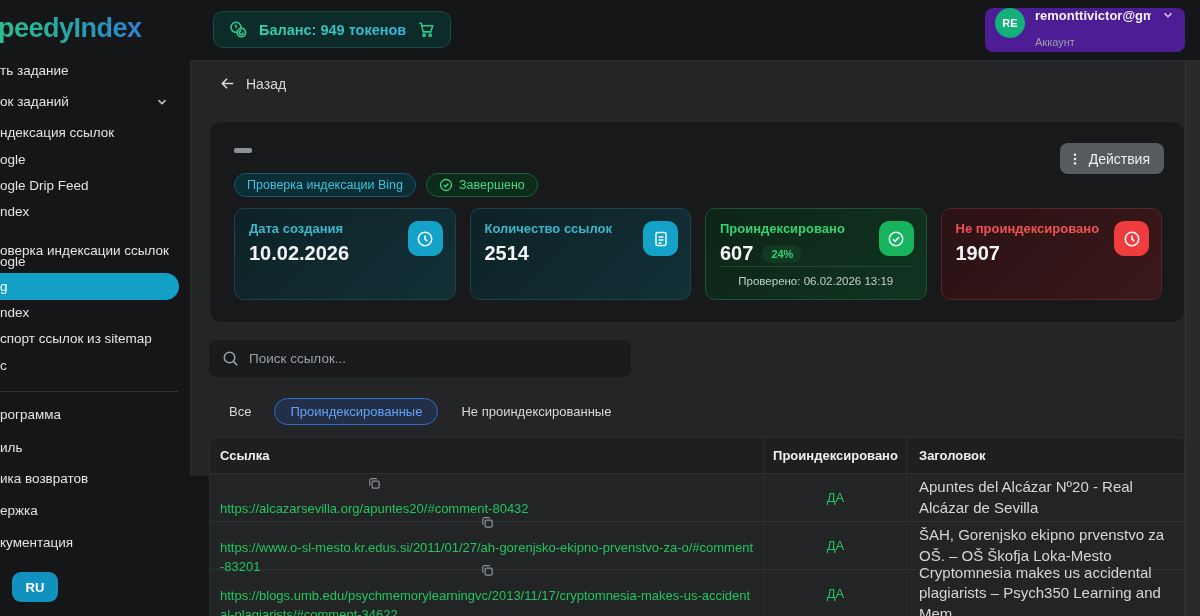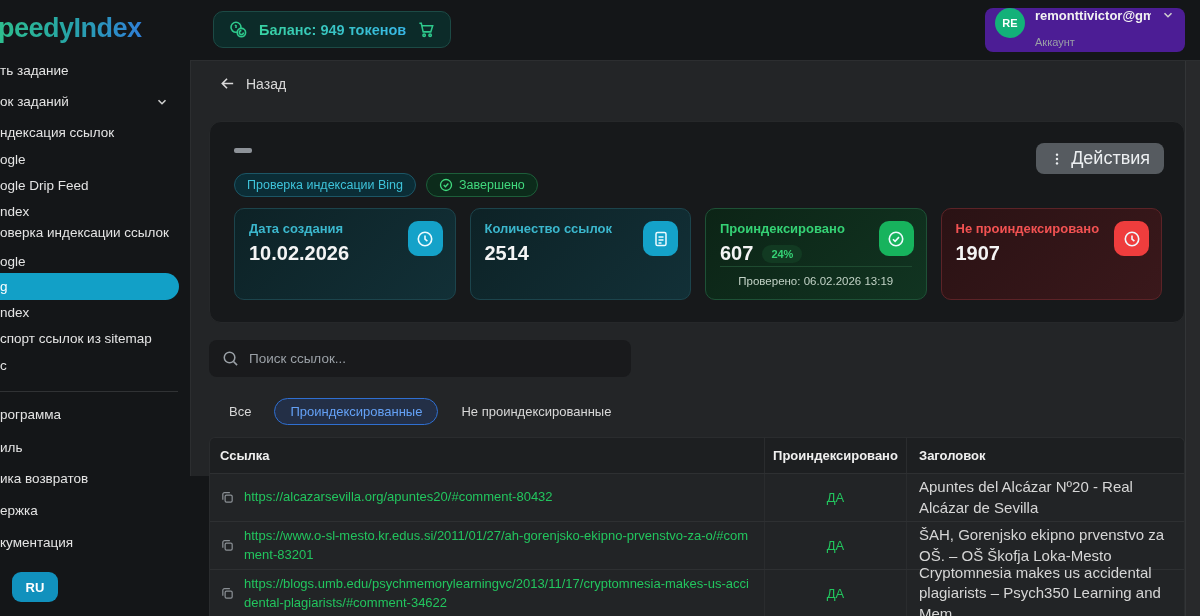--- a/index.html
+++ b/index.html
@@ -42,22 +42,22 @@
           border-left:1px solid #2c2e30; border-top:1px solid #2c2e30; }
   .scroll-strip { position:absolute; right:0; top:0; width:15px; height:556px; background:#28292b; border-left:1px solid #333537; }
 
   .back-btn { position:absolute; left:28px; top:14px; display:flex; align-items:center; gap:10px; color:#d9d9d9; font-size:14px; cursor:pointer; }
   .back-btn svg { color:#d9d9d9; }
 
   
   .task-card { position:absolute; left:18px; top:60px; width:976px; height:202px; background:#17191b;
                border:1px solid #26282a; border-radius:12px; }
   .dash { position:absolute; left:24px; top:26px; width:18px; height:5px; border-radius:2px; background:#8d9298; }
-  .actions-btn { position:absolute; right:20px; top:21px; height:31px; padding:0 14px 0 14px; background:#565b60;
-                 border:none; border-radius:8px; color:#eceff1; font-size:18px; font-family:inherit;
+  .actions-btn { position:absolute; right:20px; top:21px; height:31px; padding:0 14px 0 8px; background:#565b60;
+                 border:none; border-radius:8px; color:#eceff1; font-size:14px; font-family:inherit;
                  display:flex; align-items:center; gap:7px; cursor:pointer;margin-left:12px; }
   .badges { position:absolute; left:24px; top:51px; display:flex; gap:10px; }
   .badge { height:24px; display:flex; align-items:center; gap:6px; padding:0 12px; border-radius:13px; font-size:12.5px; }
   .badge-type { color:#3ec3da; background:#0b2d36; border:1px solid #1c5666; }
   .badge-status { color:#41d97e; background:#0c2b1b; border:1px solid #1d5e3a; }
 
   .stats { position:absolute; left:24px; top:86px; width:928px; display:flex; gap:14px; }
   .stat { flex:1; height:92px; border-radius:10px; position:relative; padding:12px 14px; }
   .stat-teal  { background:linear-gradient(135deg,#0d2226,#123037); border:1px solid #1c444c; }
   .stat-green { background:linear-gradient(135deg,#0c2416,#113421); border:1px solid #1e5136; }
@@ -93,21 +93,21 @@
   
   .table { position:absolute; left:18px; top:376px; width:976px; height:180px; background:#1d1f21; overflow:hidden;
            border:1px solid #2a2c2e; border-bottom:none; border-radius:6px 6px 0 0; }
   .trow { display:flex; }
   .thead { height:36px; border-bottom:1px solid #2e3032; }
   .tbody-row { height:48px; background:#222426; border-bottom:1px solid #2e3032; }
   .col-link  { width:555px; padding:0 10px; display:flex; align-items:center; border-right:1px solid #2a2c2e; }
   .col-ix    { width:142px; display:flex; align-items:center; justify-content:center; border-right:1px solid #2a2c2e; }
   .col-title { width:277px; padding:0 12px; display:flex; align-items:center; }
   .th { font-size:13px; font-weight:700; color:#f0f0f0; }
-  .url-cell { display:flex; align-items:center; gap:9px; min-width:0; }
+  .url-cell { display:flex; align-items:center; gap:9px; min-width:0;flex-direction:column; }
   .copy-icon { color:#8a8f94; flex-shrink:0; display:flex; cursor:pointer; }
   .url { color:#22c55e; font-size:13px; line-height:1.45; word-break:break-all; cursor:pointer; }
   .ix-val { color:#22c55e; font-size:13px; }
   .title-val { color:#d6d6d6; font-size:15px; line-height:1.35; }
 </style>
 </head>
 <body>
 
 <div class="topbar">
   <div class="logo">peedyIndex</div>
@@ -152,21 +152,21 @@
     <span class="chev">
       <svg width="14" height="14" viewBox="0 0 16 16" fill="none" stroke="currentColor" stroke-width="1.8">
           <path d="M4 6l4 4 4-4"></path>
         </svg>
     </span>
   </div>
   <div class="side-item" style="top:64px"><span>ндексация ссылок</span></div>
   <div class="side-item" style="top:91px"><span>ogle</span></div>
   <div class="side-item" style="top:117px"><span>ogle Drip Feed</span></div>
   <div class="side-item" style="top:143px"><span>ndex</span></div>
-  <div class="side-item" style="top:164px"><span>оверка индексации ссылок</span></div>
+  <div class="side-item" style="top:182px"><span>оверка индексации ссылок</span></div>
   <div class="side-item" style="top:193px"><span>ogle</span></div>
   <div class="side-pill" style="top:213px"><span>g</span></div>
   <div class="side-item" style="top:244px"><span>ndex</span></div>
   <div class="side-item" style="top:270px"><span>спорт ссылок из sitemap</span></div>
   <div class="side-item" style="top:297px"><span>c</span></div>
 
   <div class="side-divider" style="top:331px"></div>
 
   <div class="side-item" style="top:346px"><span>рограмма</span></div>
   <div class="side-item" style="top:379px"><span>иль</span></div>

